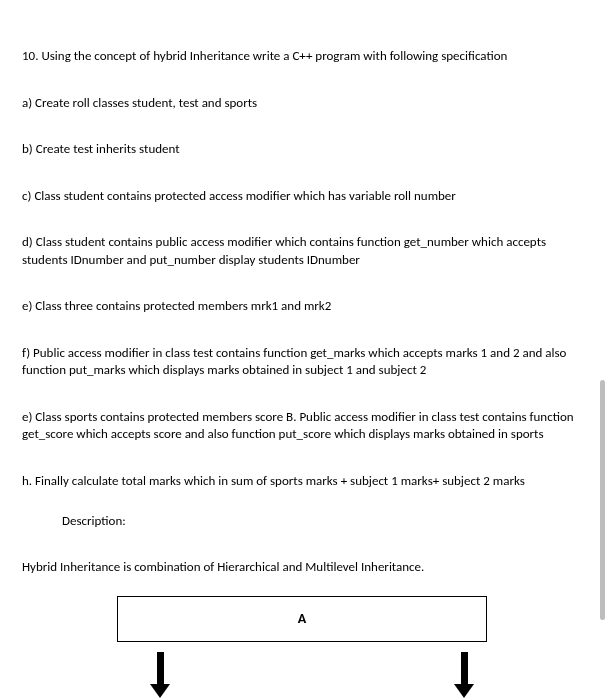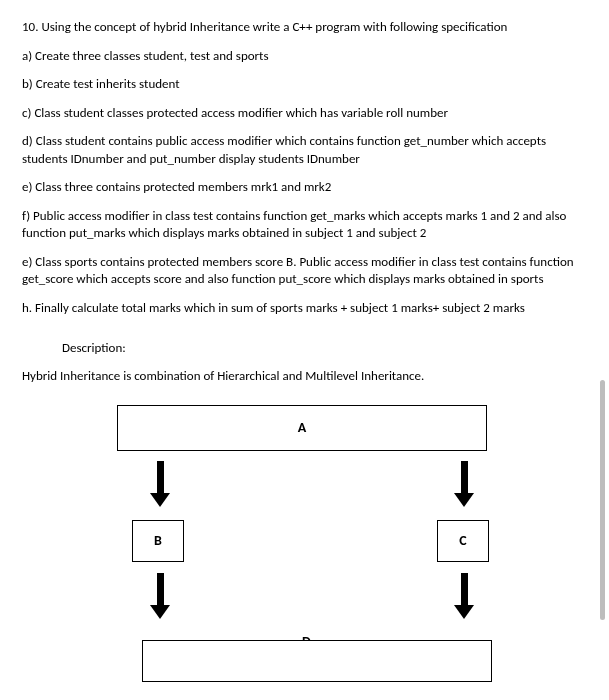--- a/index.html
+++ b/index.html
@@ -9,20 +9,21 @@
     color: #000;
     background: #fff;
     width: 609px;
     height: 700px;
     padding: 18px 26px 18px 22px;
     position: relative;
   }
   .para {
     margin-bottom: 11px;
     line-height: 1.35;
+    margin-top: 29px;
   }
   .desc-label {
     margin-top: 22px;
     margin-bottom: 11px;
     padding-left: 40px;
   }
   .diagram {
     margin-top: 20px;
     position: relative;
     width: 540px;
@@ -81,23 +82,23 @@
     width: 5px;
     height: 240px;
     background: #bdbdbd;
     border-radius: 3px;
   }
 </style>
 </head>
 <body>
 
 <div class="para">10. Using the concept of hybrid Inheritance write a C++ program with following specification</div>
-<div class="para">a) Create three classes student, test and sports</div>
+<div class="para">a) Create roll classes student, test and sports</div>
 <div class="para">b) Create test inherits student</div>
-<div class="para">c) Class student classes protected access modifier which has variable roll number</div>
+<div class="para">c) Class student contains protected access modifier which has variable roll number</div>
 <div class="para">d) Class student contains public access modifier which contains function get_number which accepts students IDnumber and put_number display students IDnumber</div>
 <div class="para">e) Class three contains protected members mrk1 and mrk2</div>
 <div class="para">f) Public access modifier in class test contains function get_marks which accepts marks 1 and 2 and also function put_marks which displays marks obtained in subject 1 and subject 2</div>
 <div class="para">e) Class sports contains protected members score B. Public access modifier in class test contains function get_score which accepts score and also function put_score which displays marks obtained in sports</div>
 <div class="para">h. Finally calculate total marks which in sum of sports marks + subject 1 marks+ subject 2 marks</div>
 
 <div class="para desc-label">Description:</div>
 <div class="para">Hybrid Inheritance is combination of Hierarchical and Multilevel Inheritance.</div>
 
 <div class="diagram">

